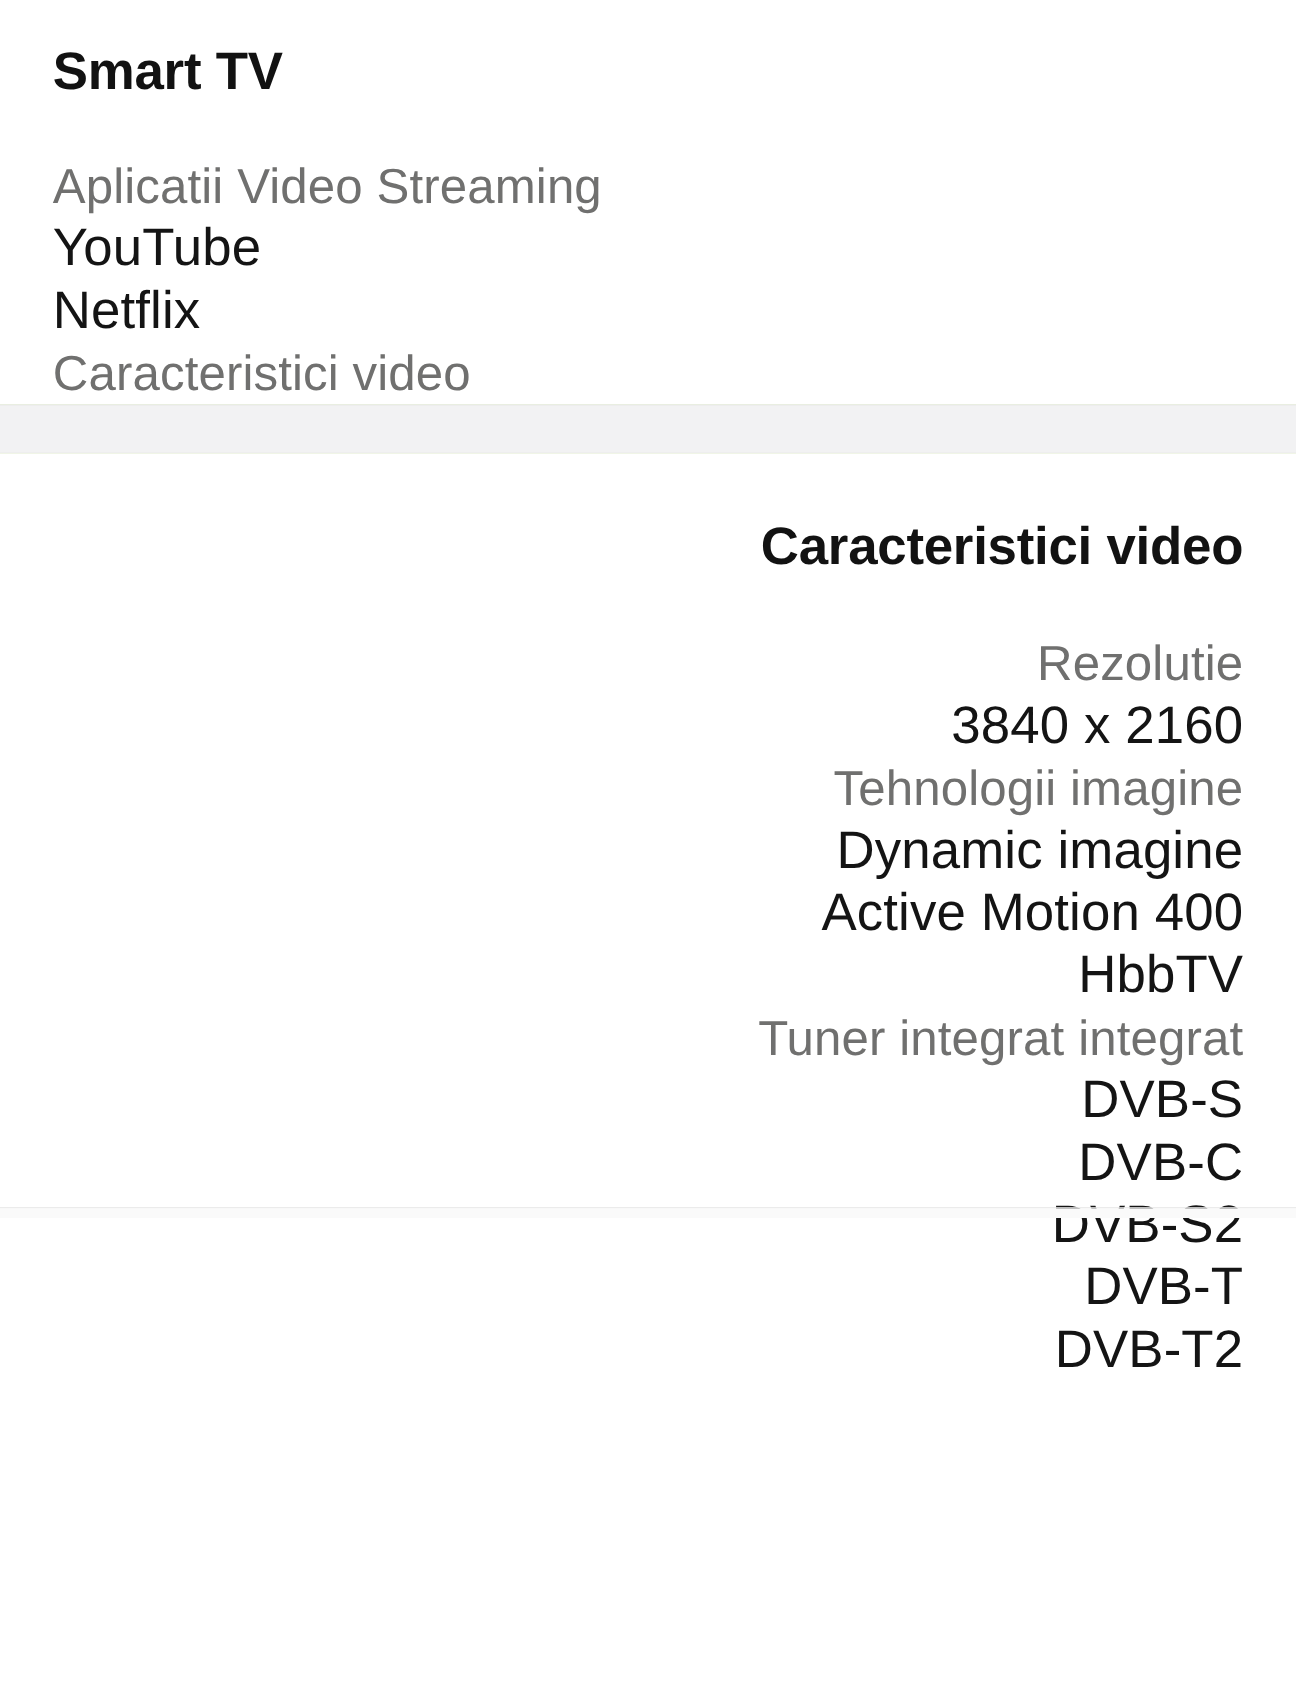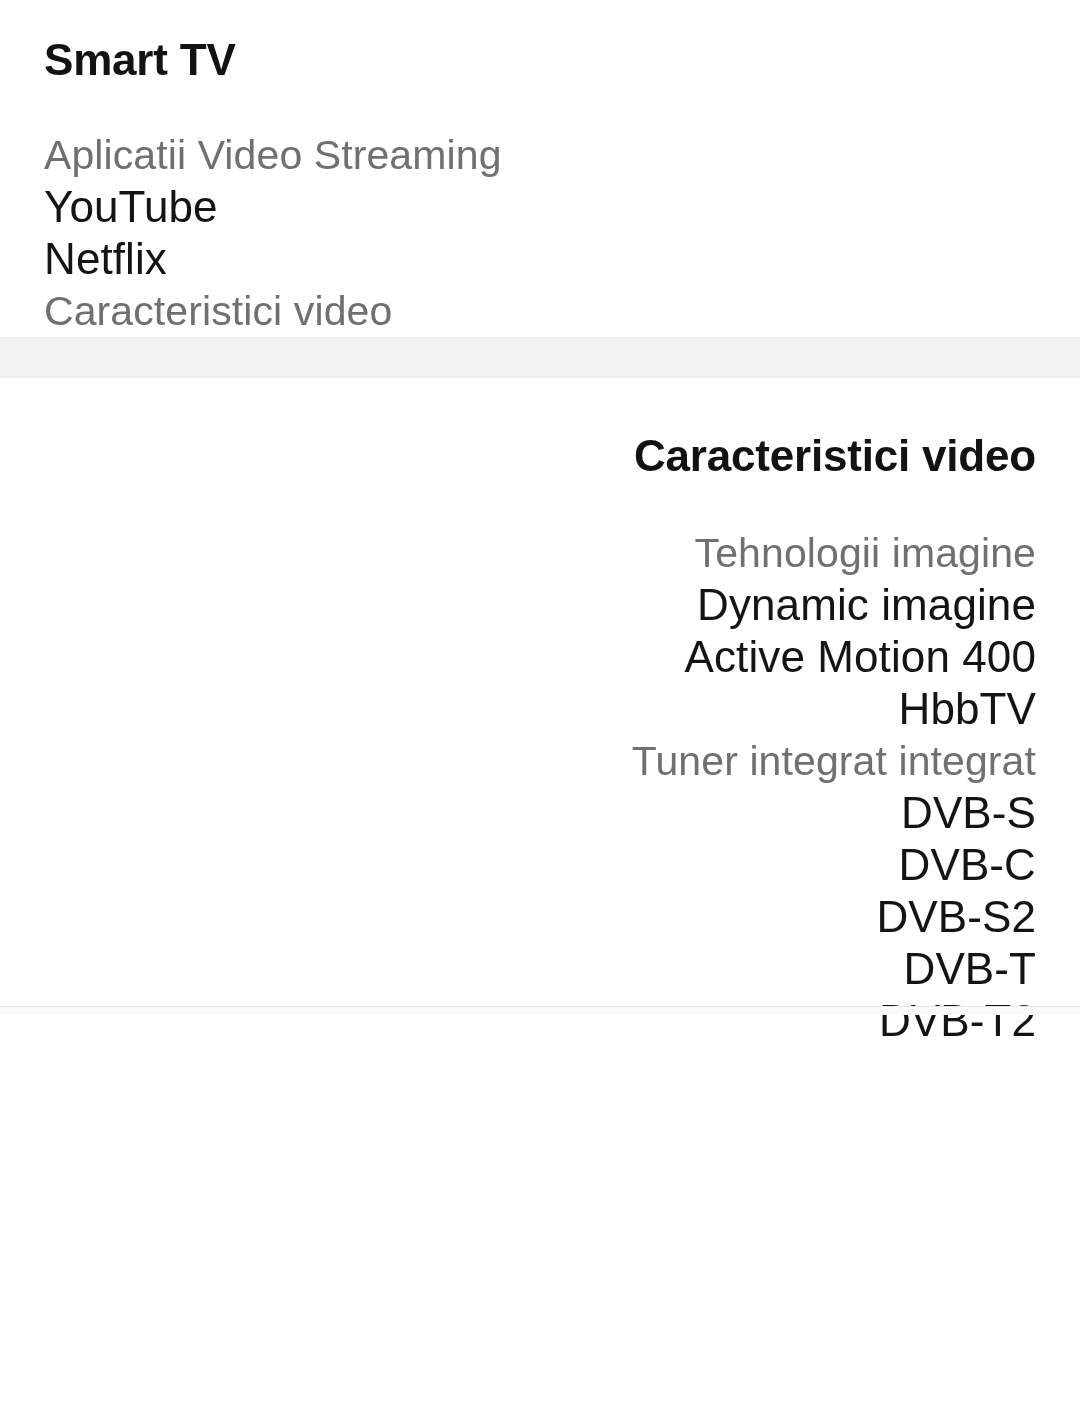--- a/index.html
+++ b/index.html
@@ -127,20 +127,24 @@
 
     </div>
   </div>
 
   <div class="band-separator"></div>
 
   <div class="spec-section section-two">
     <h2 class="section-title">Caracteristici video</h2>
     <div class="groups">
 
+      <div class="spec-group">
+        <div class="spec-label">Rezolutie</div>
+        <div class="spec-value">3840 x 2160</div>
+      </div>
 
       <div class="spec-group">
         <div class="spec-label">Tehnologii imagine</div>
         <div class="spec-value">Dynamic imagine</div>
         <div class="spec-value">Active Motion 400</div>
         <div class="spec-value">HbbTV</div>
       </div>
 
       <div class="spec-group">
         <div class="spec-label">Tuner integrat integrat</div>

